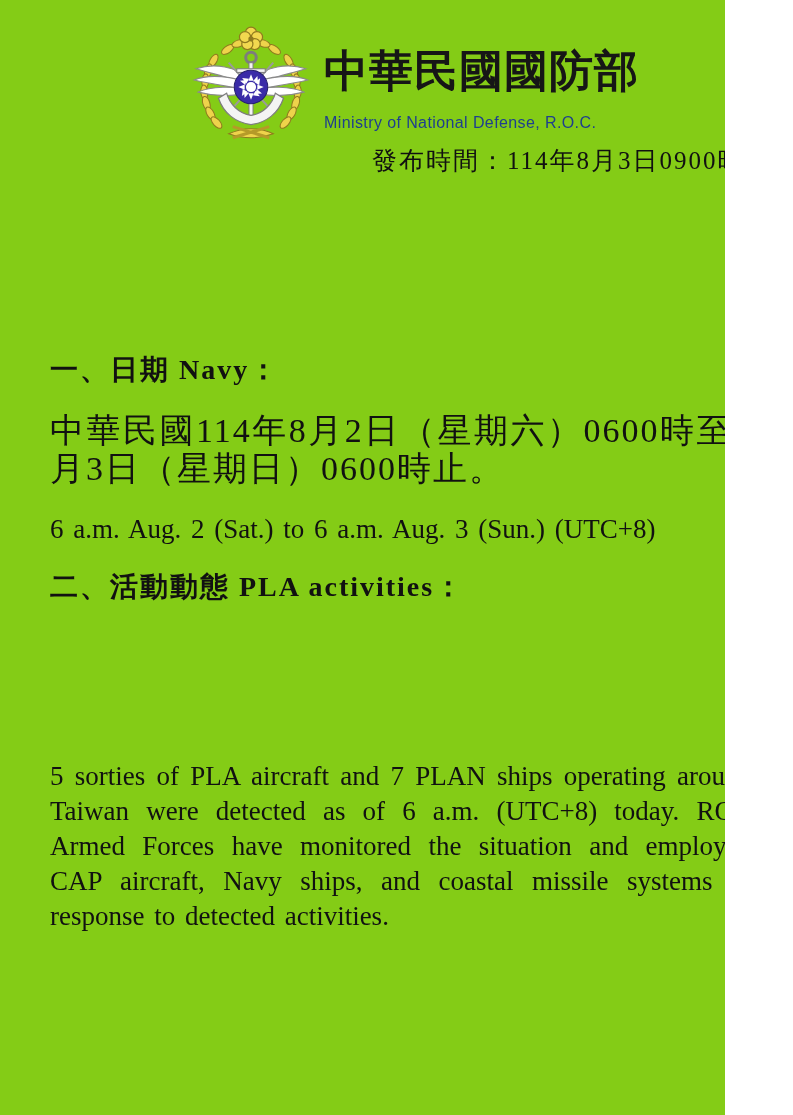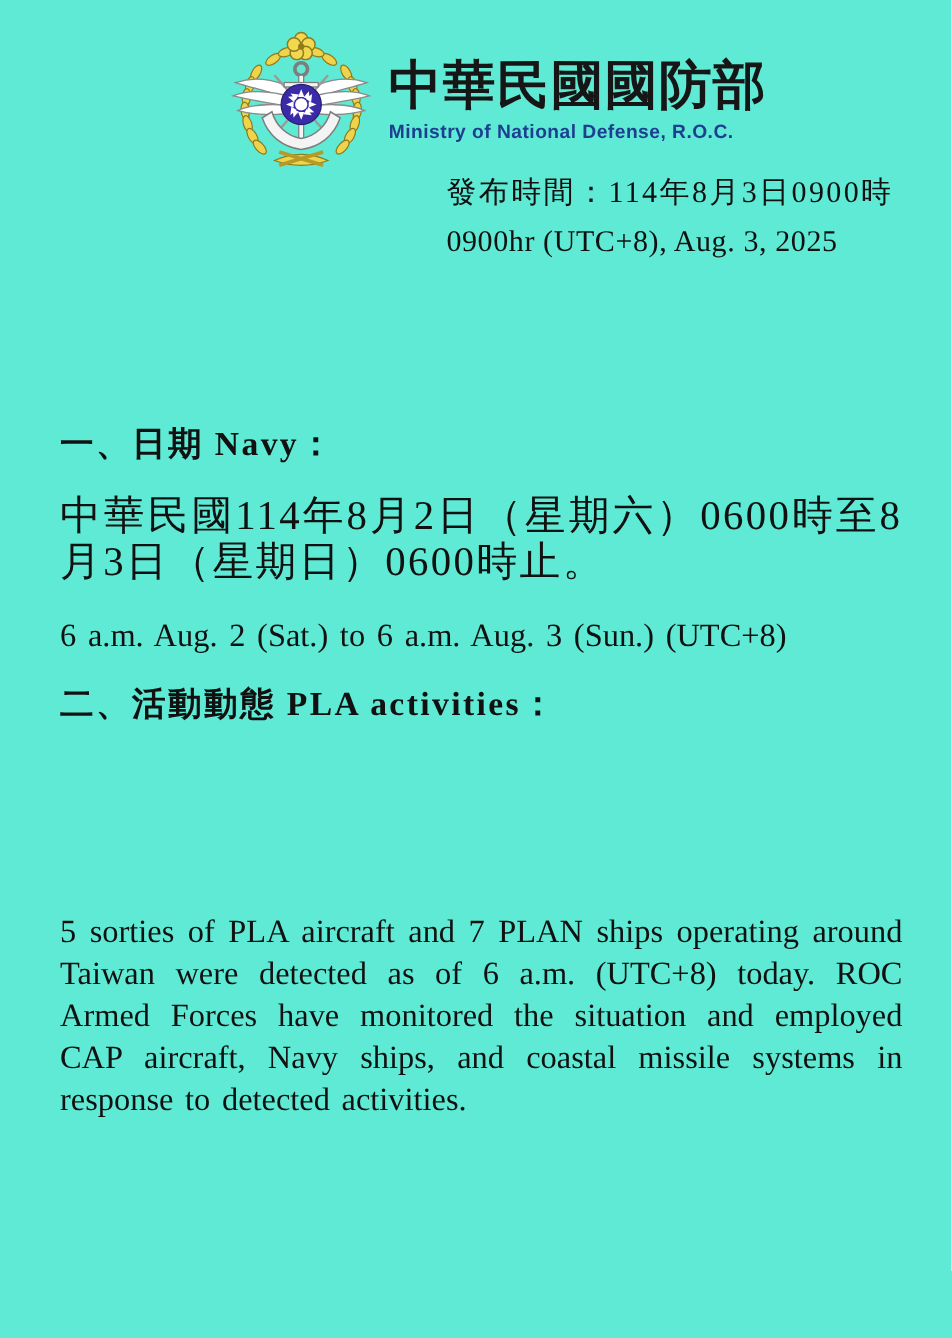--- a/index.html
+++ b/index.html
@@ -1,34 +1,34 @@
 <!DOCTYPE html>
 <html><head>
 <meta charset="utf-8">
 <style>
   html,body{margin:0;padding:0;background:#ffffff;}
   .page{
     position:relative;
-    width:793px;height:1115px;
-    background:#5eead4;
+    width:725px;height:1115px;
+    background:#84cc16;
     font-family:"Liberation Serif","DejaVu Serif",serif;
     color:#111;
     overflow:hidden;
   }
   
   .emblem{position:absolute;left:184px;top:22px;width:134px;height:124px;}
   .hdr-text{position:absolute;left:324px;top:46px;width:330px;}
   .hdr-zh{
     font-size:44px;font-weight:bold;letter-spacing:1px;
     color:#161616;line-height:52px;white-space:nowrap;
   }
   .hdr-en{
     font-family:"Liberation Sans","DejaVu Sans",sans-serif;
-    font-size:16px;font-weight:bold;letter-spacing:.4px;
-    color:#1e3f8f;margin-top:4px;white-space:nowrap;
+    font-size:16px;font-weight:normal;letter-spacing:.4px;
+    color:#1e3f8f;margin-top:16px;white-space:nowrap;
   }
   
   .release{position:absolute;left:372px;top:140px;width:400px;line-height:41px;}
   .release .l1{font-size:25px;letter-spacing:2px;white-space:nowrap;}
   .release .l2{font-size:25px;letter-spacing:.5px;white-space:nowrap;}
   
   .doc-title{position:absolute;left:56px;right:0;top:252px;text-align:center;}
   .doc-title .zh{font-size:30px;font-weight:bold;letter-spacing:1px;line-height:38px;}
   .doc-title .en{font-size:29px;font-weight:bold;line-height:36px;letter-spacing:-0.3px;}
   
@@ -130,21 +130,20 @@
     </g>
   </svg>
 
   <div class="hdr-text">
     <div class="hdr-zh">中華民國國防部</div>
     <div class="hdr-en">Ministry of National Defense, R.O.C.</div>
   </div>
 
   <div class="release">
     <div class="l1">發布時間：114年8月3日0900時</div>
-    <div class="l2">0900hr (UTC+8), Aug. 3, 2025</div>
   </div>
 
 
   <div class="h-sec h1">一、日期 Navy：</div>
   <div class="para zh p-date-zh">中華民國114年8月2日（星期六）0600時至8月3日（星期日）0600時止。</div>
   <div class="para en p-date-en">6 a.m. Aug. 2 (Sat.) to 6 a.m. Aug. 3 (Sun.) (UTC+8)</div>
 
   <div class="h-sec h2">二、活動動態 PLA activities：</div>
   <div class="para en p-act-en">5 sorties of PLA aircraft and 7 PLAN ships operating around Taiwan were detected as of 6 a.m. (UTC+8) today. ROC Armed Forces have monitored the situation and employed CAP aircraft, Navy ships, and coastal missile systems in response to detected activities.</div>
 

